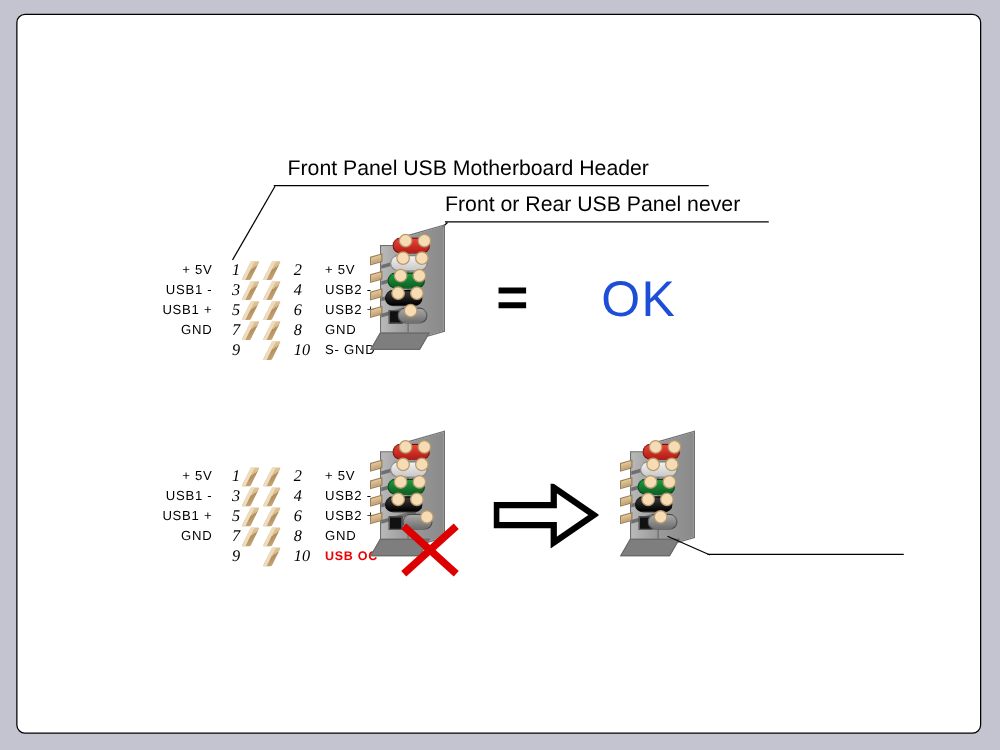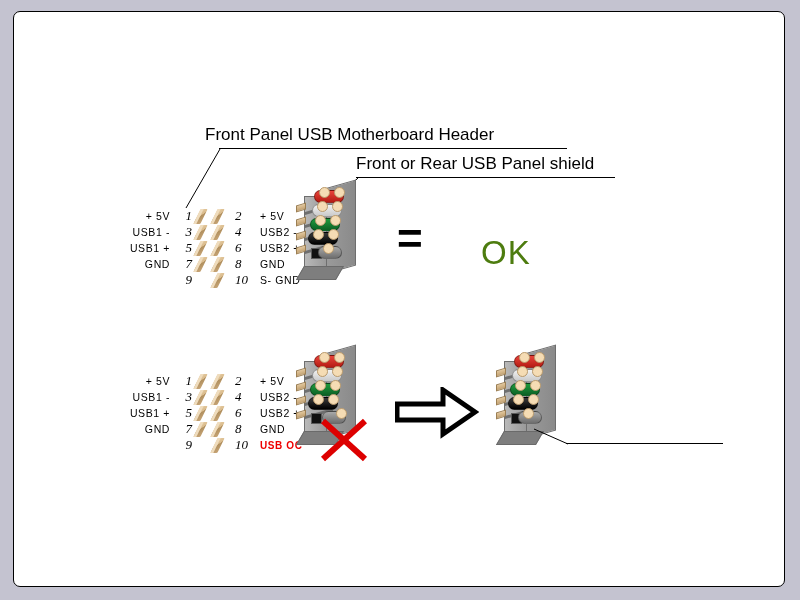--- a/index.html
+++ b/index.html
@@ -186,48 +186,47 @@
     position: absolute;
     font-family: "Liberation Sans", sans-serif;
     font-size: 44px;
     font-weight: bold;
     color: #000;
     line-height: 1;
   }
   .oktext {
     position: absolute;
     font-family: "Liberation Sans", sans-serif;
-    font-size: 33px;
-    color: #4d7c0f;
+    font-size: 40px;
+    color: #1d4ed8;
     line-height: 1;
     letter-spacing: 1px;
-    margin-top: 16px;
   }
   .warning {
     position: absolute;
     font-family: "Liberation Sans", sans-serif;
     font-size: 20px;
     font-weight: bold;
     color: #ee0000;
     white-space: nowrap;
   }
 </style>
 </head>
 <body>
 
 <div id="stage">
   <div id="panel">
 
-    <div class="title-text abs" style="left:191px; top:114px;">Front Panel USB Motherboard Header</div>
+    <div class="title-text abs" style="left:216px; top:114px;">Front Panel USB Motherboard Header</div>
     <div class="rule" style="left:205px; top:136px; width:348px;"></div>
     <svg class="leader" style="left:170px; top:136px; width:40px; height:62px;">
       <line x1="36" y1="1" x2="2" y2="60" stroke="#000" stroke-width="1"></line>
     </svg>
 
-    <div class="title-text abs" style="left:342px; top:143px;">Front or Rear USB Panel shield</div>
+    <div class="title-text abs" style="left:342px; top:143px;">Front or Rear USB Panel never</div>
     <div class="rule" style="left:342px; top:165px; width:259px;"></div>
     <svg class="leader" style="left:318px; top:165px; width:28px; height:25px;">
       <line x1="26" y1="1" x2="2" y2="23" stroke="#000" stroke-width="1"></line>
     </svg>
 
     <div class="pintable" id="pintable-top" style="left:100px; top:196px;">
         <div class="pinrow">
           <div class="lbl-left">+ 5V</div>
           <div class="num n-left">1</div>
           <div class="pincell">

